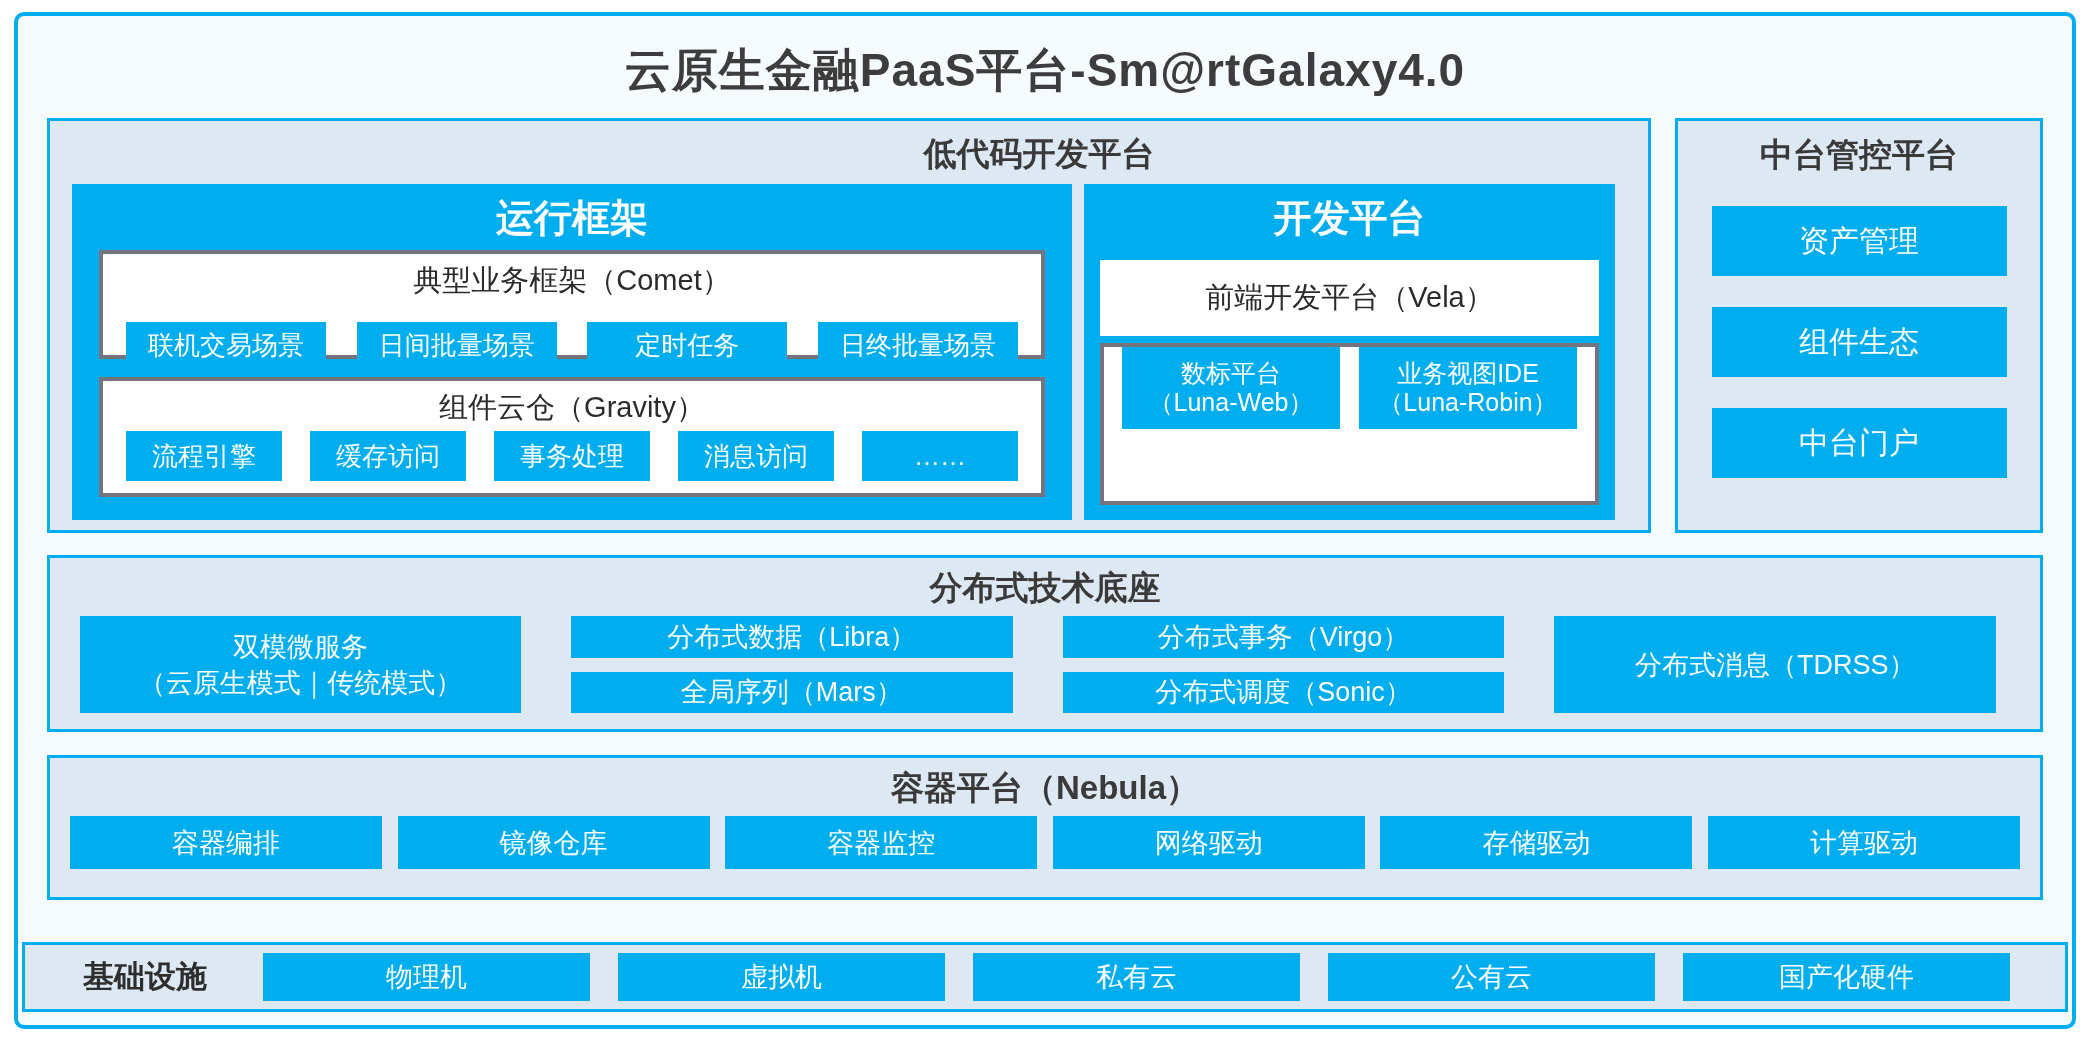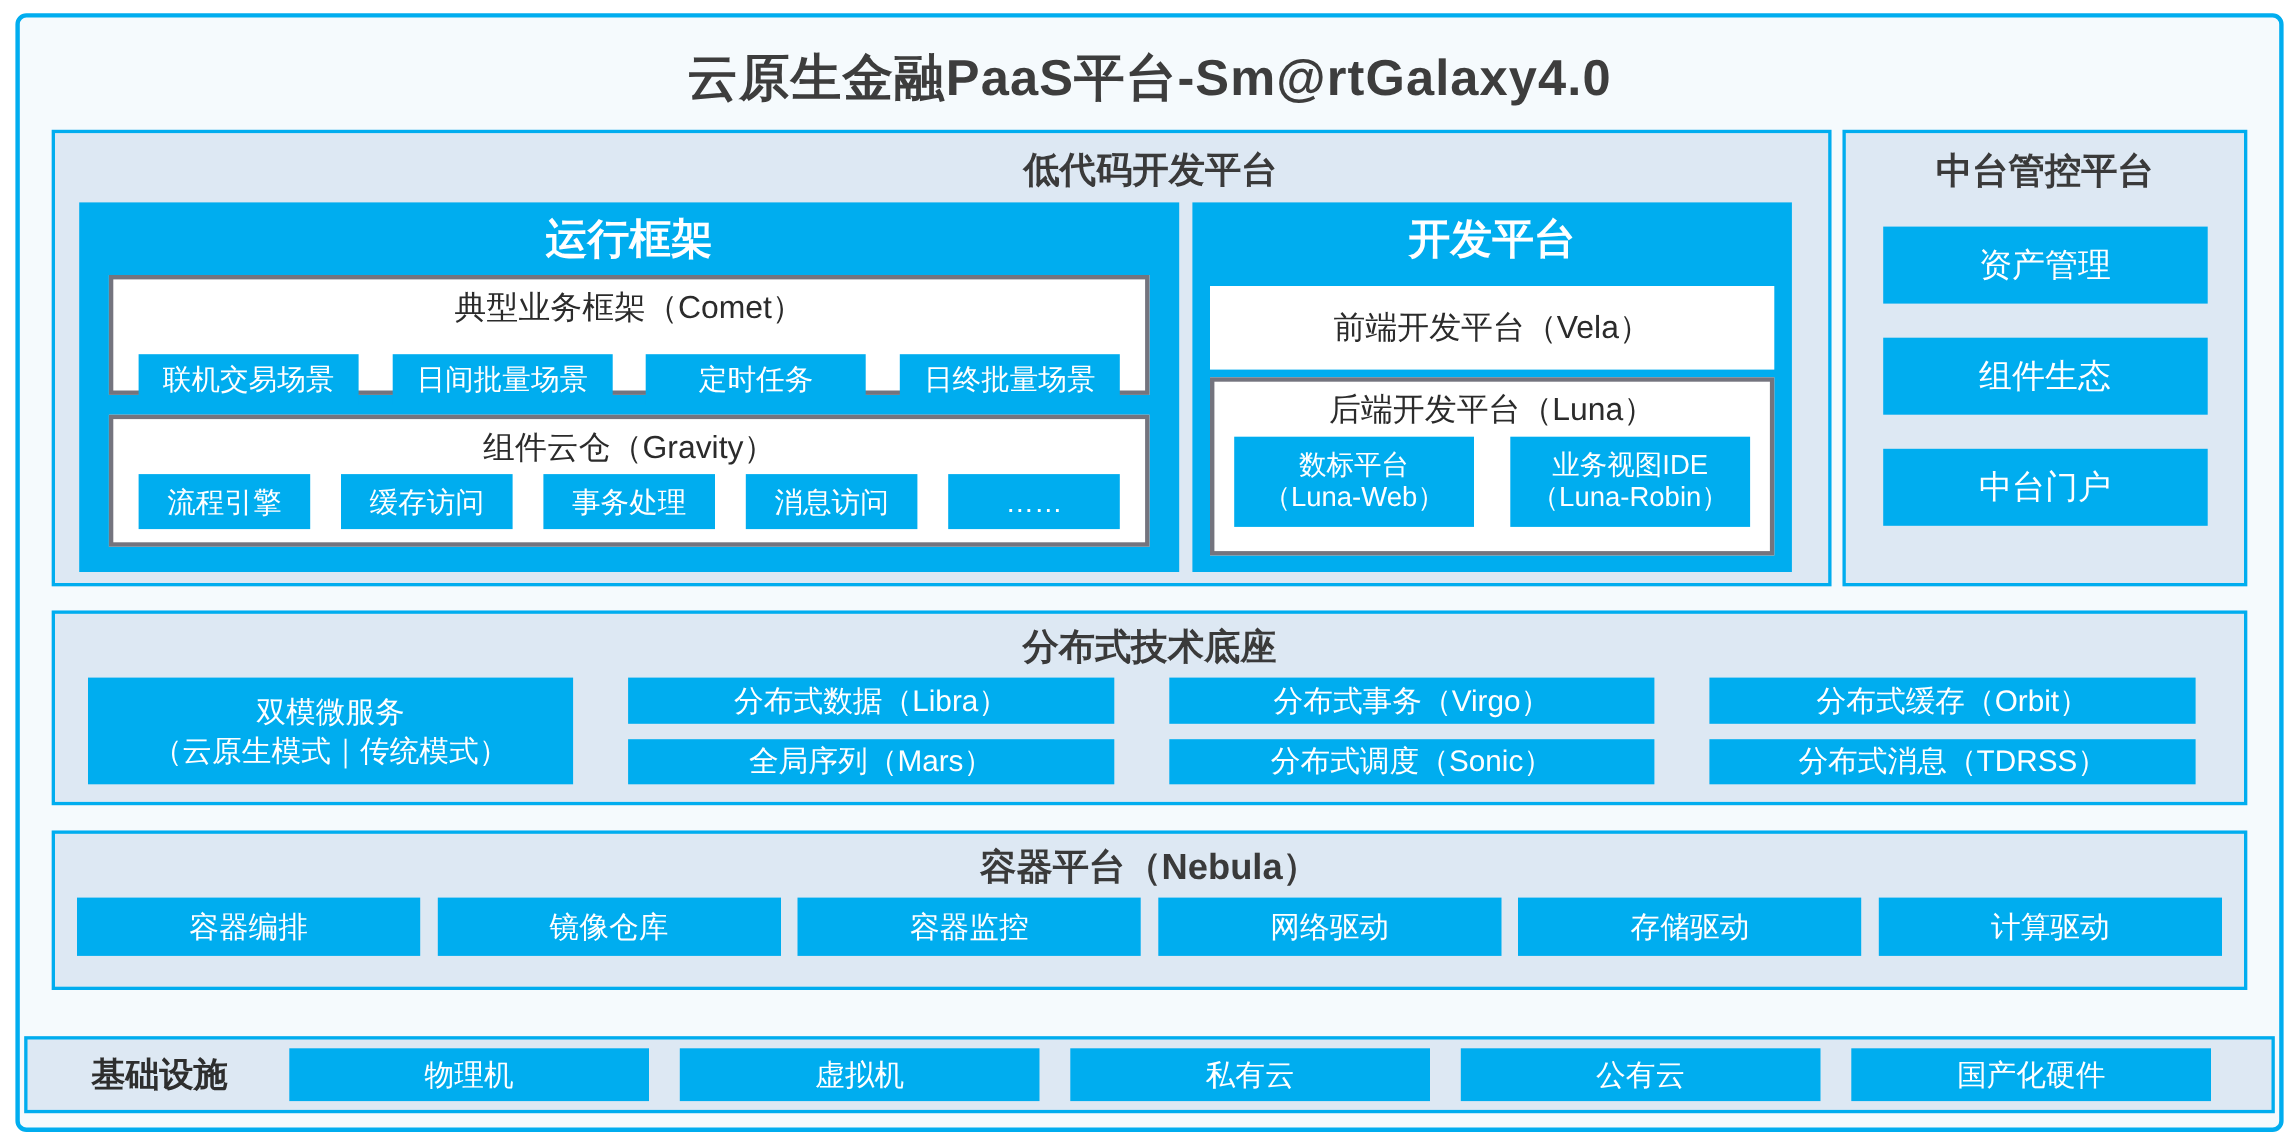--- a/index.html
+++ b/index.html
@@ -20,21 +20,21 @@
   .title {
     height:94px; display:flex; align-items:center; justify-content:center;
     font-size:46px; font-weight:bold; color:#3D3D3D; letter-spacing:1px;
   }
   .panel { background:#DDE8F3; border:3px solid #00ADEF; }
   .panel-h {
     font-size:33px; font-weight:bold; color:#3A3A3A;
     text-align:center; padding:13px 0 10px; line-height:40px;
   }
   
-  .row-top { display:flex; gap:10px; height:415px; }
+  .row-top { display:flex; gap:24px; height:415px; }
   .panel-lowcode { flex:1; display:flex; flex-direction:column; }
   .panel-lowcode > .panel-h { transform:translateX(190px); }
   .lowcode-body { flex:1; display:flex; padding:0 33px 10px 22px; gap:12px; }
   .bluebox { background:#00ADEF; display:flex; flex-direction:column; }
   .bb-runtime { width:1000px; }
   .bb-dev { flex:1; }
   .bluebox-h {
     color:#fff; font-size:38px; font-weight:bold; text-align:center;
     padding:12px 0 10px; line-height:44px;
   }
@@ -117,21 +117,20 @@
               <div class="chip">消息访问</div>
               <div class="chip">……</div>
             </div>
           </div>
         </div>
 
         <div class="bluebox bb-dev">
           <div class="bluebox-h">开发平台</div>
           <div class="vela">前端开发平台（Vela）</div>
           <div class="whitebox wb-luna">
-            <div class="wb-title">后端开发平台（Luna）</div>
             <div class="chip-row">
               <div class="chip chip-2line">
                 <span>数标平台</span>
                 <span>（Luna-Web）</span>
               </div>
               <div class="chip chip-2line">
                 <span>业务视图IDE</span>
                 <span>（Luna-Robin）</span>
               </div>
             </div>
@@ -159,21 +158,20 @@
       </div>
       <div class="dist-col">
         <div class="chip">分布式数据（Libra）</div>
         <div class="chip">全局序列（Mars）</div>
       </div>
       <div class="dist-col">
         <div class="chip">分布式事务（Virgo）</div>
         <div class="chip">分布式调度（Sonic）</div>
       </div>
       <div class="dist-col">
-        <div class="chip">分布式缓存（Orbit）</div>
         <div class="chip">分布式消息（TDRSS）</div>
       </div>
     </div>
   </div>
 
   <div class="panel panel-cont">
     <div class="panel-h">容器平台（Nebula）</div>
     <div class="chip-row cont-row">
       <div class="chip">容器编排</div>
       <div class="chip">镜像仓库</div>

